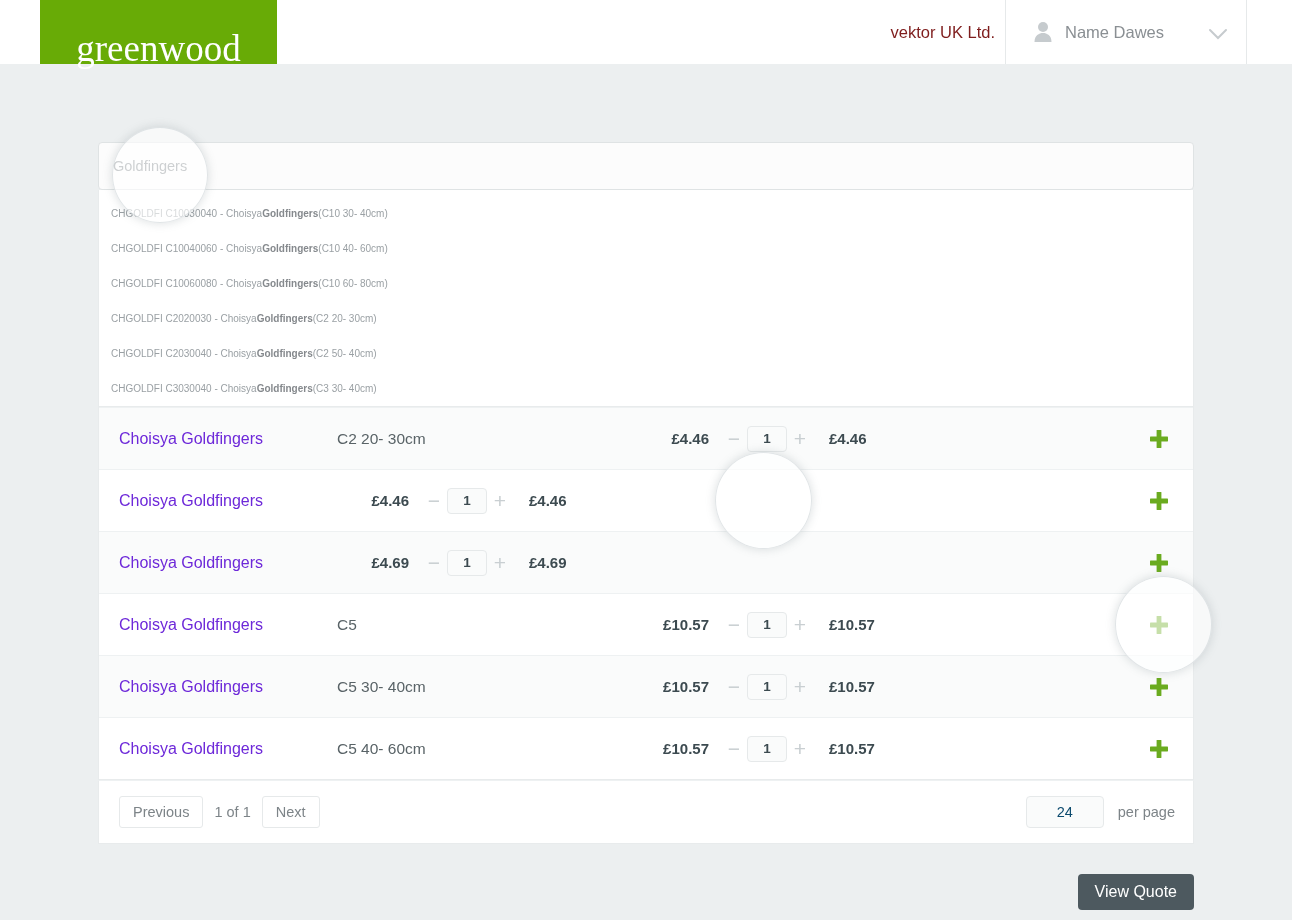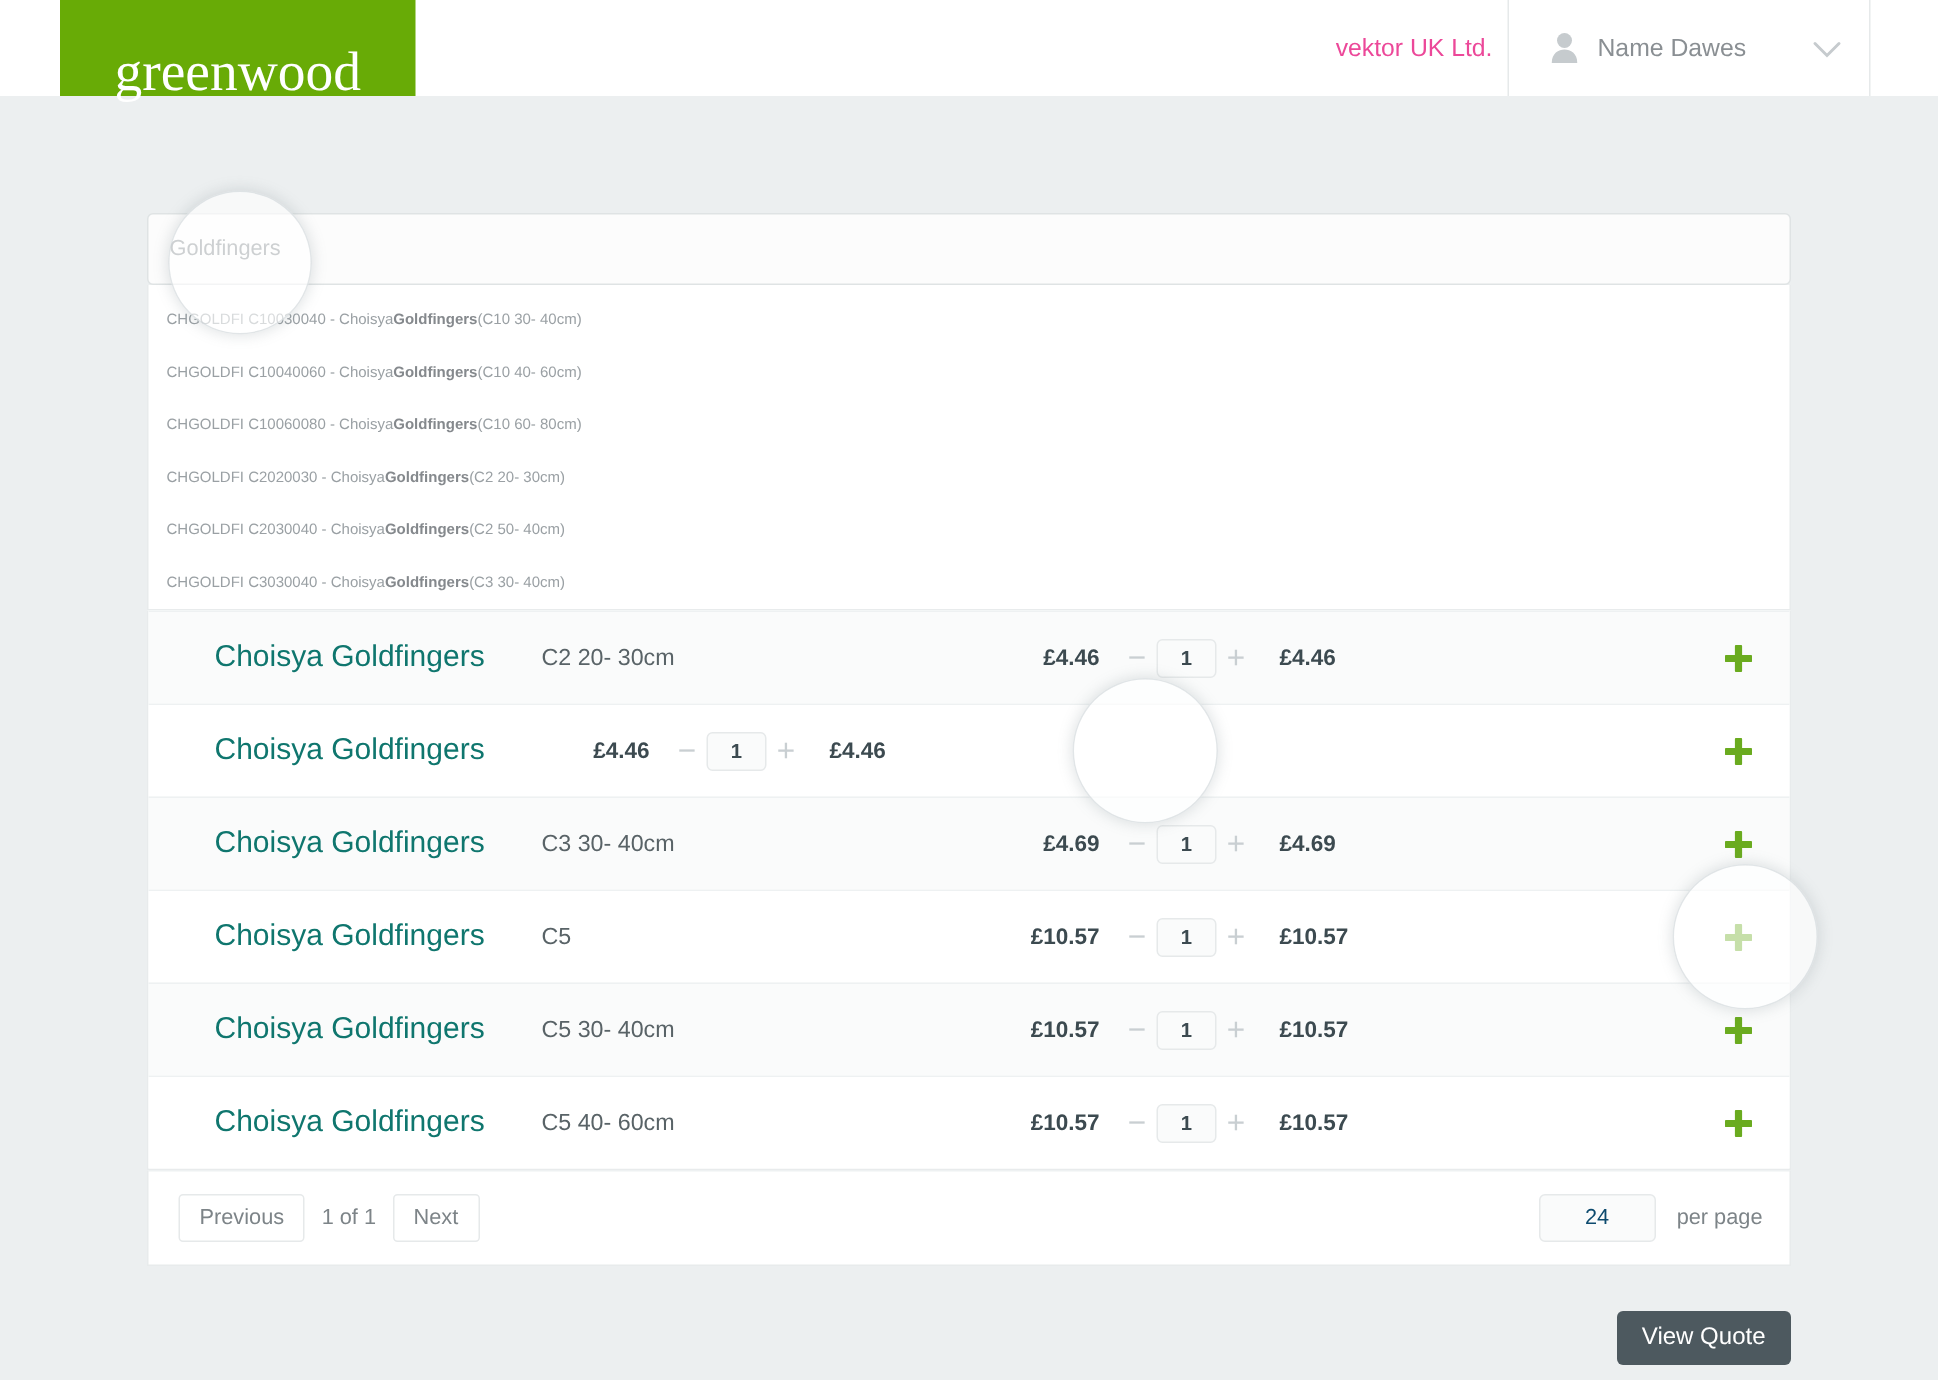--- a/index.html
+++ b/index.html
@@ -46,21 +46,21 @@
     margin-top: 36px;
   }
 
   .company-name {
     position: absolute;
     right: 297px; top: 0;
     height: 64px;
     display: flex;
     align-items: center;
     font-size: 16.5px;
-    color: #ec4899;
+    color: #7f1d1d;
   }
 
   .user-box {
     position: absolute;
     right: 45px; top: 0;
     width: 242px; height: 64px;
     border-left: 1px solid #e6e9ea;
     border-right: 1px solid #e6e9ea;
     display: flex;
     align-items: center;
@@ -174,23 +174,23 @@
     display: flex;
     align-items: center;
     border-top: 1px solid #eef1f2;
     position: relative;
   }
   .res-row.alt { background: #fafbfb; }
   .res-row.plain { background: #ffffff; }
 
   .c-name {
     width: 218px;
-    margin-left: 44px;
-    font-size: 20px;
-    color: #0f766e;
+    margin-left: 20px;
+    font-size: 16px;
+    color: #6d28d9;
   }
   .c-size {
     width: 300px;
     font-size: 15.5px;
     color: #596367;
   }
   .c-price {
     width: 72px;
     text-align: right;
     font-size: 15px;
@@ -415,21 +415,20 @@
           <span class="c-total">£4.46</span>
           <span class="add-btn">
             <svg width="24" height="24" viewBox="0 0 24 24">
               <rect x="9.6" y="3" width="4.8" height="18" rx="0.6" fill="#6aab1f"></rect>
               <rect x="3" y="9.6" width="18" height="4.8" rx="0.6" fill="#6aab1f"></rect>
             </svg>
           </span>
         </div>
         <div class="res-row alt">
           <span class="c-name">Choisya Goldfingers</span>
-          <span class="c-size">C3 30- 40cm</span>
           <span class="c-price">£4.69</span>
           <span class="stepper">
             <span class="step-btn">−</span>
             <input class="qty-input" type="text" value="1" style="">
             <span class="step-btn">+</span>
           </span>
           <span class="c-total">£4.69</span>
           <span class="add-btn">
             <svg width="24" height="24" viewBox="0 0 24 24">
               <rect x="9.6" y="3" width="4.8" height="18" rx="0.6" fill="#6aab1f"></rect>

